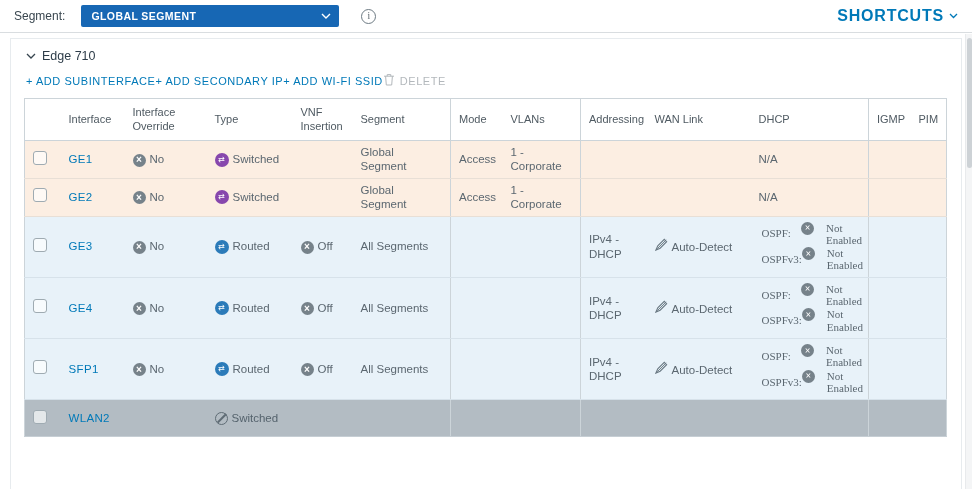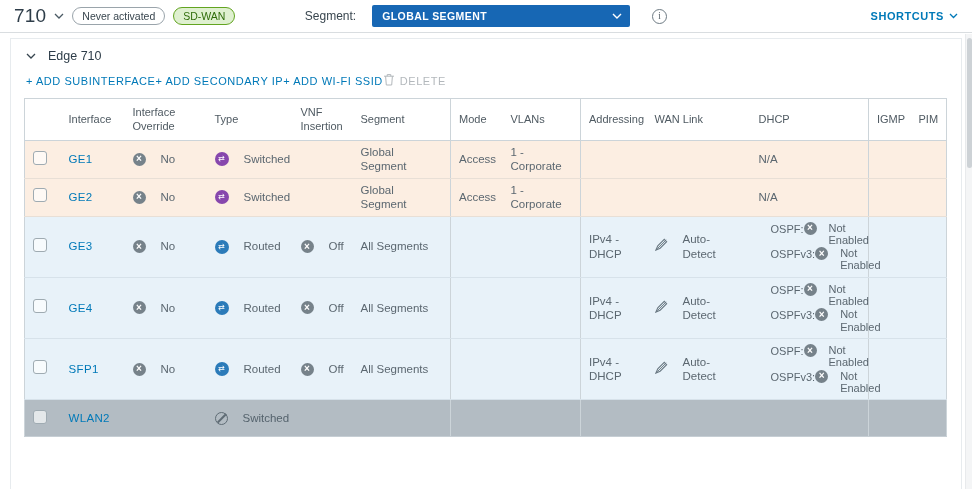--- a/index.html
+++ b/index.html
@@ -16,80 +16,70 @@
   .pill.outline { border:1px solid #9aa4ab; color:#39464f; background:#fff; }
   .pill.green { border:1px solid #62a420; color:#2f6c0a; background:#dff0d0; }
   .topbar-center { display:flex; align-items:center; gap:16px; }
   .seg-label { font-size:12px; color:#39464f; }
   .seg-select { width:258px; height:22px; background:#1767b4; border:none; border-radius:2px; color:#fff;
     display:inline-flex; align-items:center; justify-content:space-between; padding:0 8px 0 10px;
     font-size:10.5px; font-weight:bold; letter-spacing:.04em; cursor:pointer; }
   .info-icon { width:15px; height:15px; border:1px solid #6d7a83; border-radius:50%; display:inline-flex; align-items:center; justify-content:center; margin-left:6px; cursor:pointer; }
   .info-icon::after { content:"i"; font-size:9.5px; color:#5a646b; font-family:"Liberation Serif","DejaVu Serif",serif; }
   .topbar-right { flex:1; display:flex; justify-content:flex-end; align-items:center; gap:5px; }
-  .shortcuts { color:#0079b8; font-size:11px; font-weight:bold; letter-spacing:.05em; cursor:pointer; }
+  .shortcuts { color:#0079b8; font-size:16px; font-weight:bold; letter-spacing:.05em; cursor:pointer; }
 
   
   .panel { margin:5px 10px 0; border:1px solid #e7ebee; border-bottom:none; padding:8px 13px 0; height:451px; }
-  .edge-toggle { display:flex; align-items:center; gap:12px; font-size:12.5px; color:#2e3d49; cursor:pointer; padding:2px 0 8px 2px; }
+  .edge-toggle { display:flex; align-items:center; gap:6px; font-size:12.5px; color:#2e3d49; cursor:pointer; padding:2px 0 8px 2px; }
   .actions { display:flex; align-items:center; padding:2px 0 10px 2px; }
   .action-link { color:#0079b8; font-size:11px; font-weight:500; letter-spacing:.05em; cursor:pointer; white-space:nowrap; }
   .action-link.disabled { color:#b3b8bc; display:inline-flex; align-items:center; gap:5px; cursor:default; }
 
   
   table.grid { width:922px; border-collapse:collapse; table-layout:fixed; border:1px solid #ccd4d9; }
   .grid th, .grid td { font-weight:normal; text-align:left; vertical-align:middle; font-size:11.5px; }
   tr.group-row th { height:30px; border-bottom:1px solid #ccd4d9; color:#313c44; font-weight:bold; font-size:11.5px; padding:2px 10px; line-height:1.15; }
   tr.col-row th { height:42px; border-bottom:1px solid #ccd4d9; color:#4f5a62; font-size:11px; padding:2px 8px; line-height:1.25; }
   .gsep { border-left:1px solid #ccd4d9; }
   .ghead { display:flex; align-items:center; gap:6px; }
   tbody td { padding:4px 8px; color:#5b6770; line-height:1.25; }
   tr.r-peach td { background:#fceee2; height:36px; border-bottom:1px solid #e8dfd6; }
   tr.r-blue td { background:#e8f2f9; height:54px; border-bottom:1px solid #d7e2ea; }
   tr.r-gray td { background:#b3bcc3; height:37px; border-bottom:1px solid #c6ced4; border-top:1px solid #e6eaed; }
   tr.r-gray td { color:#55636d; }
   a.iflink { color:#0079b8; text-decoration:none; cursor:pointer; font-size:11.5px; letter-spacing:.03em;margin-top:7px; }
-  .cellflex { display:flex; align-items:center; gap:15px; }
+  .cellflex { display:flex; align-items:flex-end; gap:4px; }
   .center { text-align:center; }
 
   
   .xi { width:13px; height:13px; min-width:13px; border-radius:50%; background:#76828a; display:inline-flex; align-items:center; justify-content:center; }
   .xi::after { content:"\00d7"; color:#fff; font-size:10px; font-weight:bold; line-height:1; }
   .ticon { width:14px; height:14px; min-width:14px; border-radius:50%; display:inline-flex; align-items:center; justify-content:center; }
   .ticon::after { content:"\21c4"; color:#fff; font-size:8px; line-height:1; }
   .ticon.purple { background:#8747ad; }
   .ticon.blue { background:#2b7bb9; }
   .slash-circle { width:13px; height:13px; min-width:13px; border:1.5px solid #5f6c75; border-radius:50%; position:relative; display:inline-block; }
   .slash-circle::after { content:""; position:absolute; left:50%; top:-1px; width:1.5px; height:12px; background:#5f6c75; transform:rotate(45deg); }
   .checkbox { width:14px; height:14px; border:1px solid #9fabb2; border-radius:3px; background:rgba(255,255,255,.65); display:inline-block; cursor:pointer; }
 
   
-  .ospf-line { display:flex; justify-content:space-between; align-items:flex-start; font-size:11px; margin:1px 12px; }
+  .ospf-line { display:flex; justify-content:space-between; align-items:center; font-size:11px; margin:1px 3px;font-family:Liberation Serif, serif; }
   .ospf-label { color:#5b6770; padding-top:1px; }
   .ospf-val { display:flex; align-items:flex-start; gap:12px; width:56px; }
   .ospf-val .txt { width:42px; line-height:1.12; font-size:11px; }
 
   
   .vscroll { position:fixed; right:0; top:34px; width:7px; height:455px; background:#f4f5f6; border-left:1px solid #e8eaec; }
   .vscroll .thumb { position:absolute; top:4px; left:1px; width:5px; height:130px; background:#cdd2d6; border-radius:3px; }
 </style>
 </head>
 <body>
 
 <header class="topbar">
-  <div class="topbar-left">
-    <span class="edge-id">710</span>
-    <span class="chev">
-        <svg width="10" height="6">
-          <path d="M1 1 L5 5 L9 1" stroke="#4a5a64" stroke-width="1.3" fill="none"></path>
-        </svg>
-      </span>
-    <span class="pill outline">Never activated</span>
-    <span class="pill green">SD-WAN</span>
-  </div>
   <div class="topbar-center">
     <span class="seg-label">Segment:</span>
     <div class="seg-select">
       <span>GLOBAL SEGMENT</span>
       <span class="chev">
           <svg width="10" height="6">
             <path d="M1 1 L5 5 L9 1" stroke="#ffffff" stroke-width="1.4" fill="none"></path>
           </svg>
         </span>
     </div>

